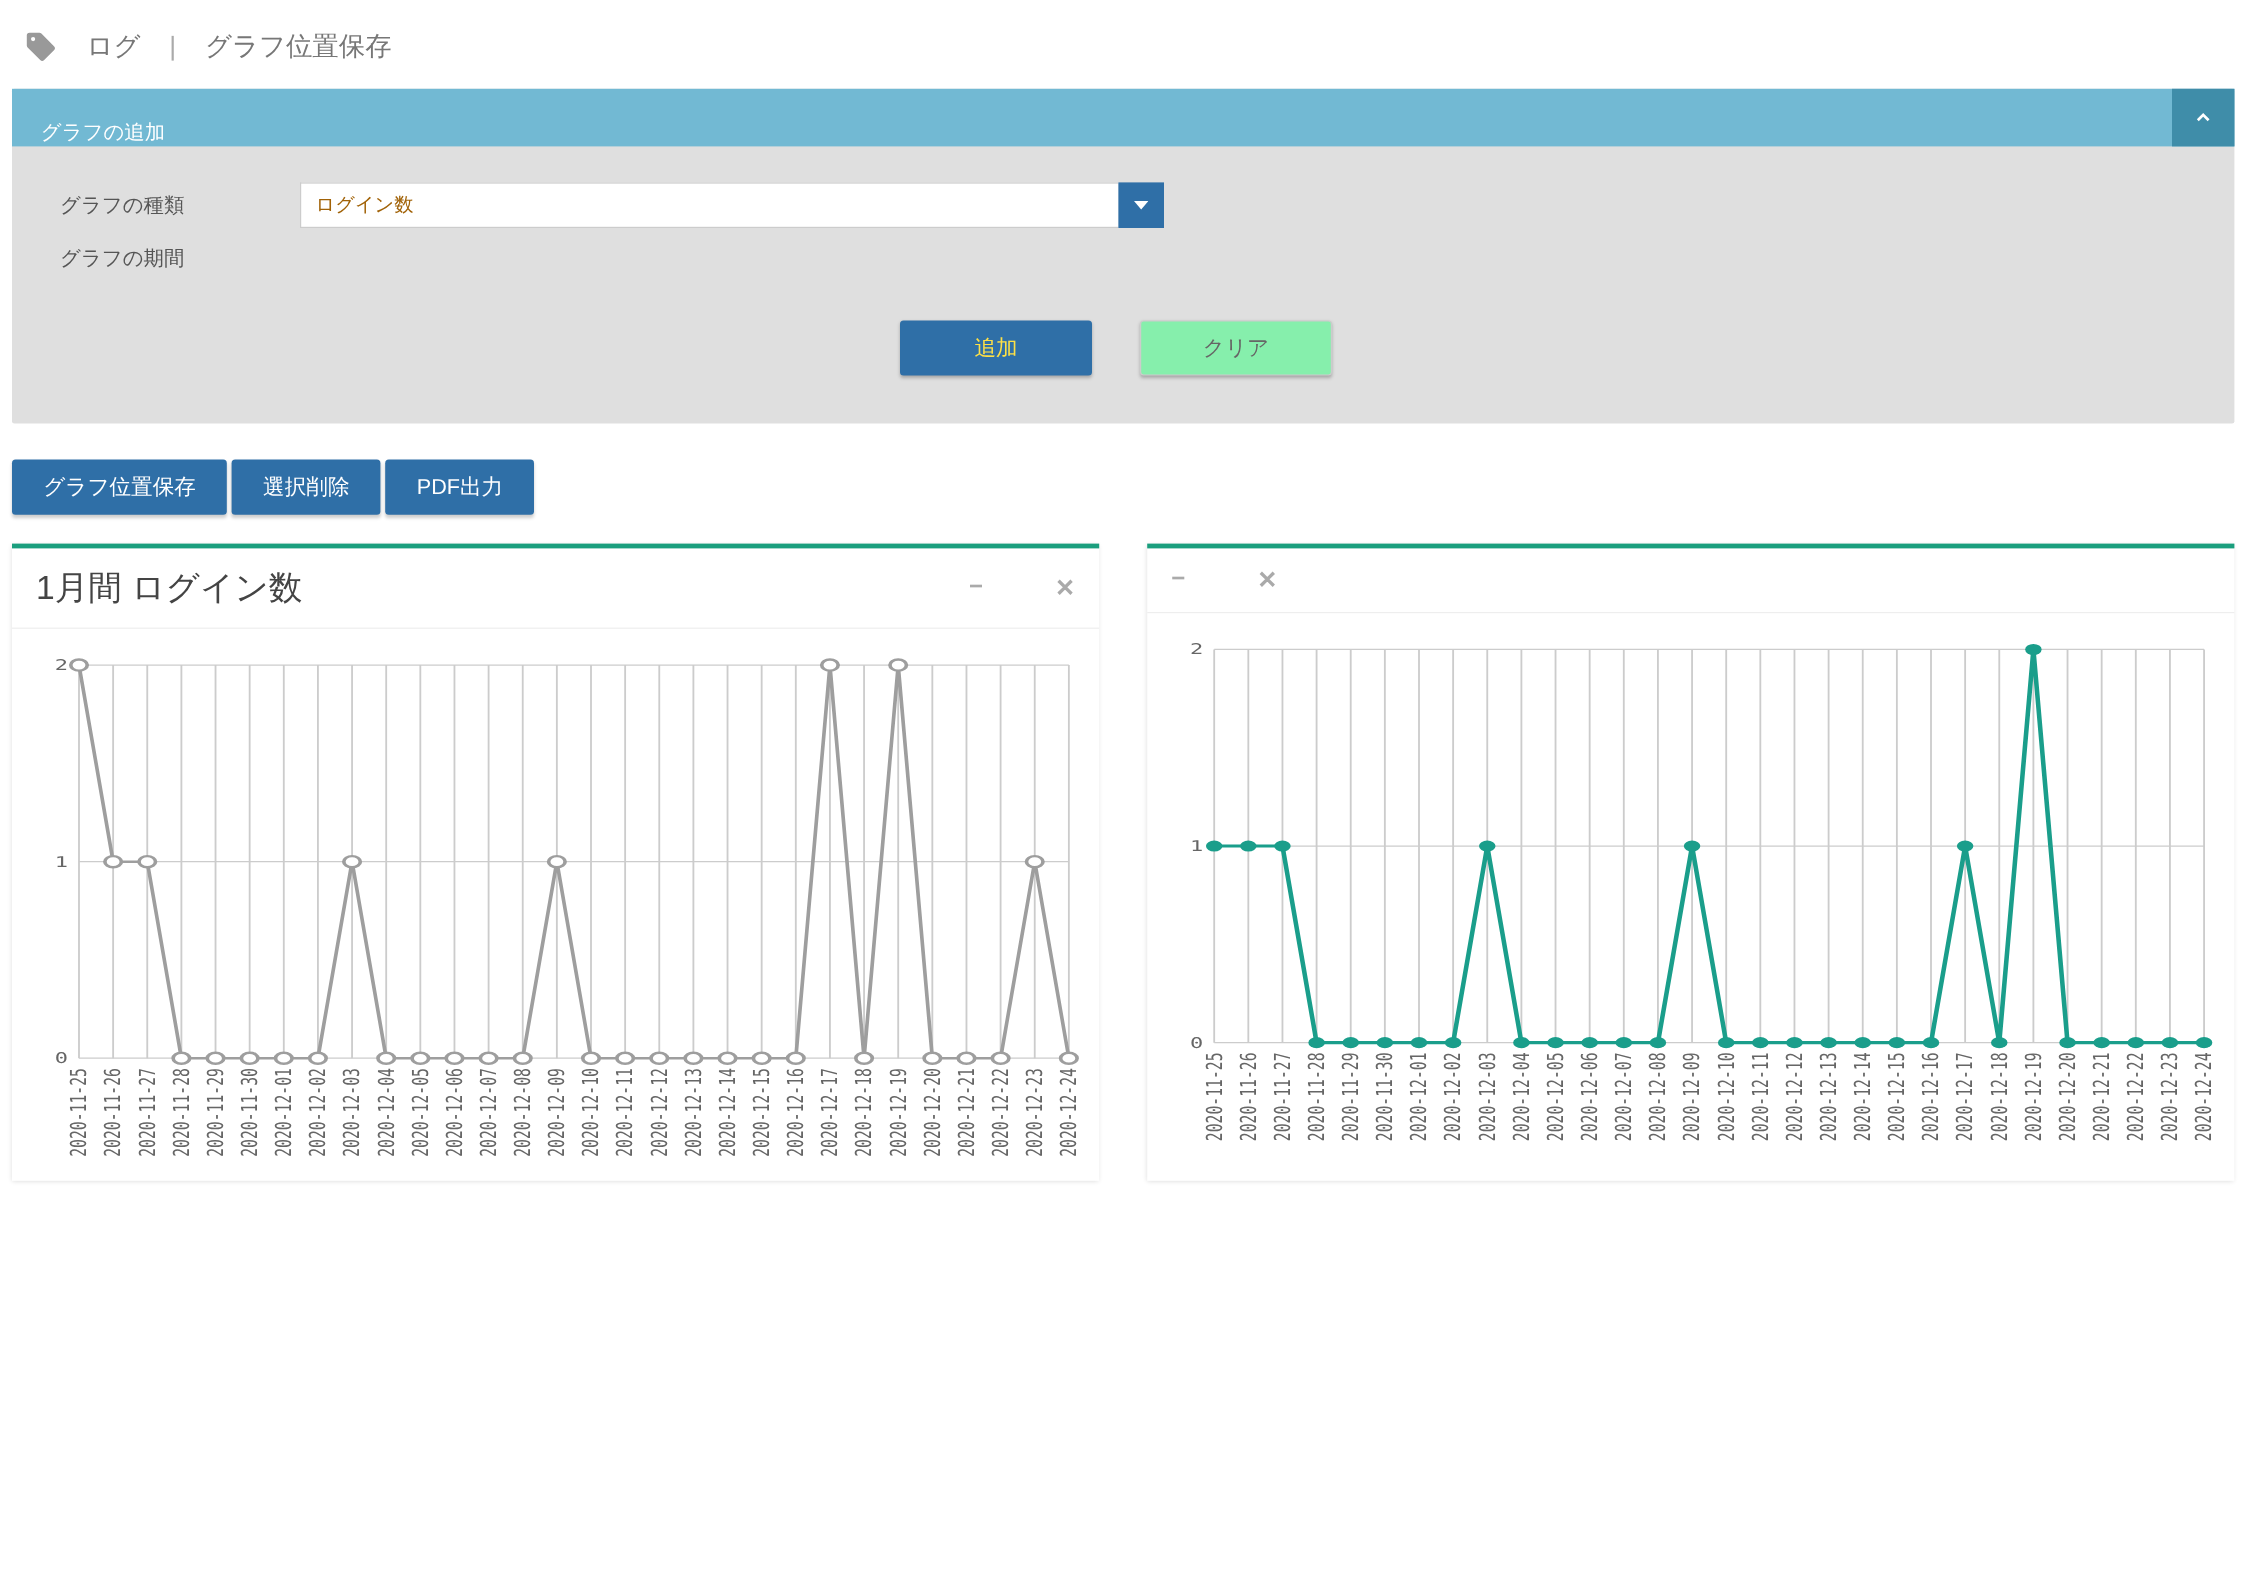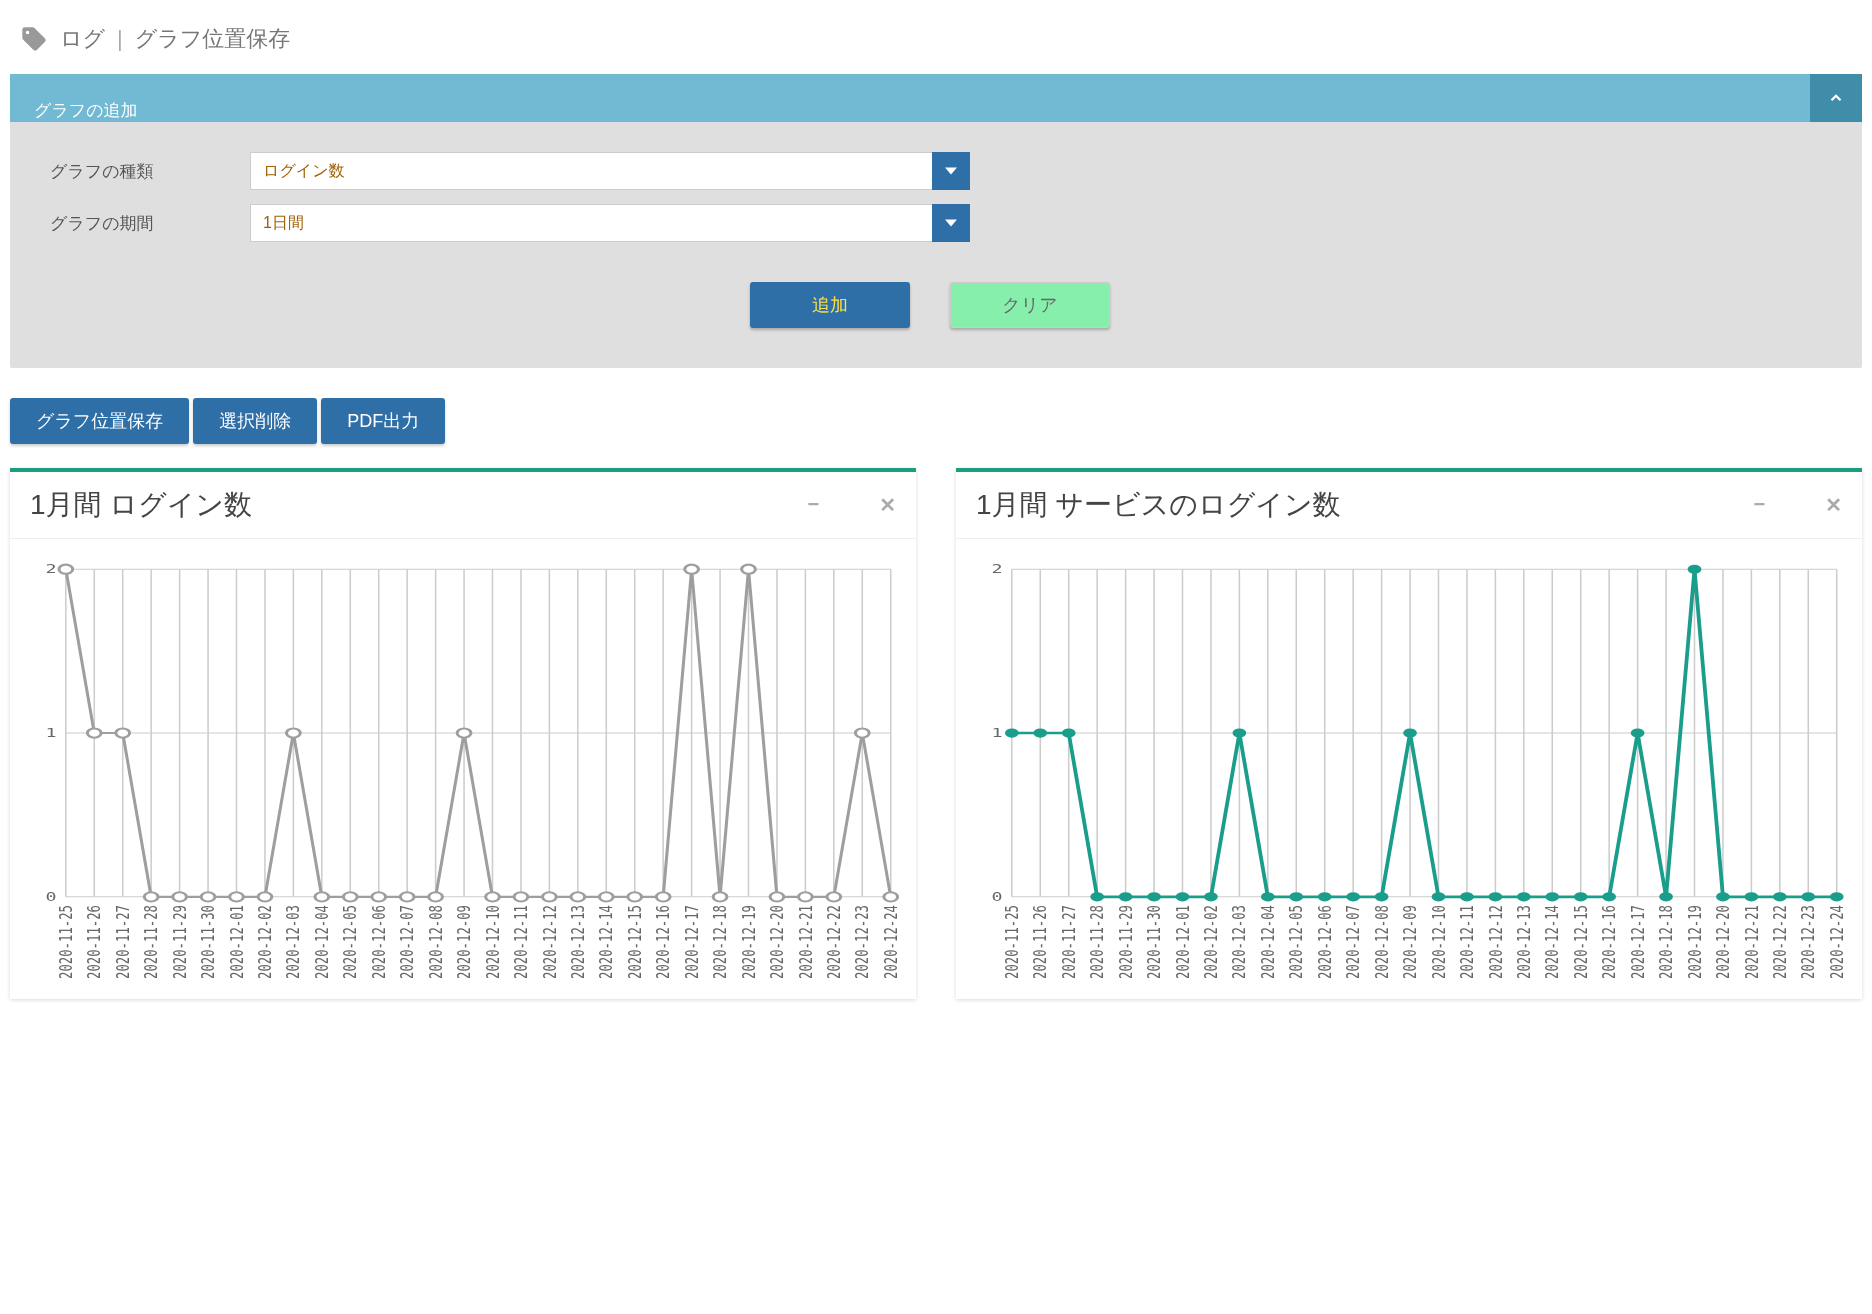--- a/index.html
+++ b/index.html
@@ -1,18 +1,18 @@
 <!DOCTYPE html>
 <html><head>
 <meta charset="utf-8">
 <style>
 * { margin:0; padding:0; box-sizing:border-box; }
 body { font-family:"Hiragino Kaku Gothic Pro","Meiryo",sans-serif; background:#fff; color:#555; font-size:14px; }
 .wrap { width:1872px; padding:10px; }
-.breadcrumb { display:flex; align-items:center; gap:12px; padding:14px 10px 20px 10px; color:#777; font-size:22px; }
+.breadcrumb { display:flex; align-items:center; gap:24px; padding:14px 10px 20px 10px; color:#777; font-size:22px; }
 .breadcrumb .sep { color:#aaa; }
 .breadcrumb .tag-ico { width:28px; height:28px; color:#999; }
 
 .panel { background:#dfdfdf; border-radius:2px; margin:0 0 30px 0; }
 .panel-header { background:#72b9d3; color:#fff; display:flex; align-items:flex-end; justify-content:space-between; height:48px; padding:0 0 0 24px; font-size:17px; }
 .panel-header .collapse-btn { width:52px; height:48px; background:#3f8da9; display:flex; align-items:center; justify-content:center; color:#fff; cursor:pointer; }
 .panel-body { padding:30px 52px 40px 40px; }
 
 .form-row { display:flex; align-items:center; margin-bottom:14px; }
 .form-label { width:200px; color:#555; font-size:17px; padding-right:20px; text-align:left; }
@@ -75,28 +75,20 @@
           <input readonly="" value="ログイン数" style="">
           <div class="dd">
             <svg width="12" height="12" viewBox="0 0 10 10" fill="currentColor">
                 <polygon points="0,2 10,2 5,8"></polygon>
               </svg>
           </div>
         </div>
       </div>
       <div class="form-row">
         <div class="form-label">グラフの期間</div>
-        <div class="select-wrap">
-          <input readonly="" value="1日間" style="">
-          <div class="dd">
-            <svg width="12" height="12" viewBox="0 0 10 10" fill="currentColor">
-                <polygon points="0,2 10,2 5,8"></polygon>
-              </svg>
-          </div>
-        </div>
       </div>
       <div class="panel-actions">
         <button class="btn btn-primary">追加</button>
         <button class="btn btn-secondary">クリア</button>
       </div>
     </div>
   </div>
 
   <div class="action-bar">
     <button class="btn-solid">グラフ位置保存</button>
@@ -210,21 +202,20 @@
             <circle class="series-gray-pt" cx="476.8965517241379" cy="10" r="4.5"></circle>
             <circle class="series-gray-pt" cx="495.5172413793103" cy="330" r="4.5"></circle>
             <circle class="series-gray-pt" cx="514.1379310344828" cy="330" r="4.5"></circle>
             <circle class="series-gray-pt" cx="532.7586206896551" cy="330" r="4.5"></circle>
             <circle class="series-gray-pt" cx="551.3793103448276" cy="170" r="4.5"></circle>
             <circle class="series-gray-pt" cx="570" cy="330" r="4.5"></circle>
           </svg></div>
       </div>
       <div class="chart-card">
         <div class="chart-head">
-          <div class="chart-title">1月間 サービスのログイン数</div>
           <div class="chart-tools">
             <span>−</span>
             <span>✕</span>
           </div>
         </div>
         <div class="chart-body"><svg class="plot" viewBox="0 0 580 420" preserveAspectRatio="none">
             <g class="grid">
               <line x1="30" y1="330" x2="570" y2="330"></line>
               <line x1="30" y1="170" x2="570" y2="170"></line>
               <line x1="30" y1="10" x2="570" y2="10"></line>

